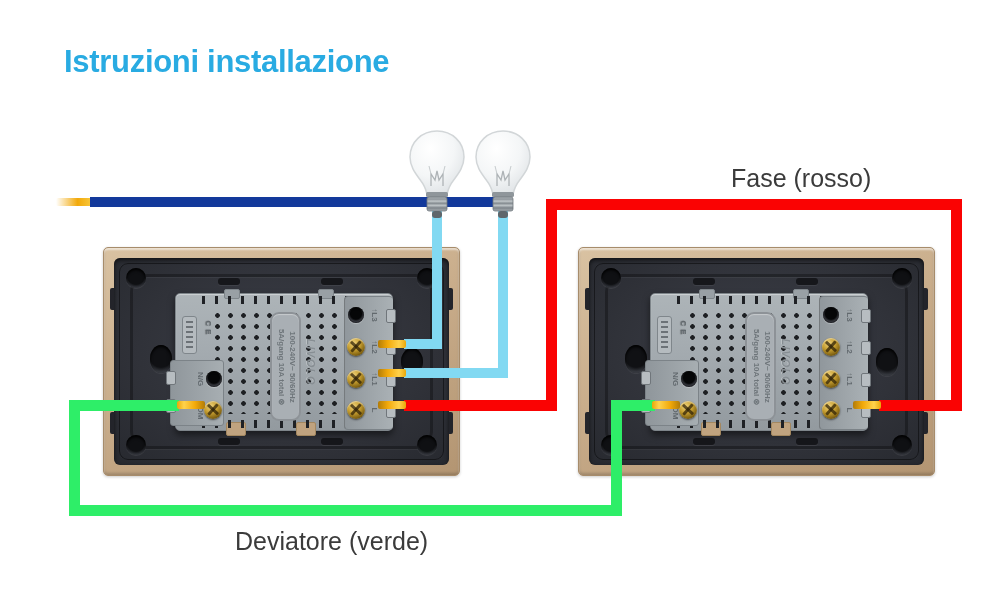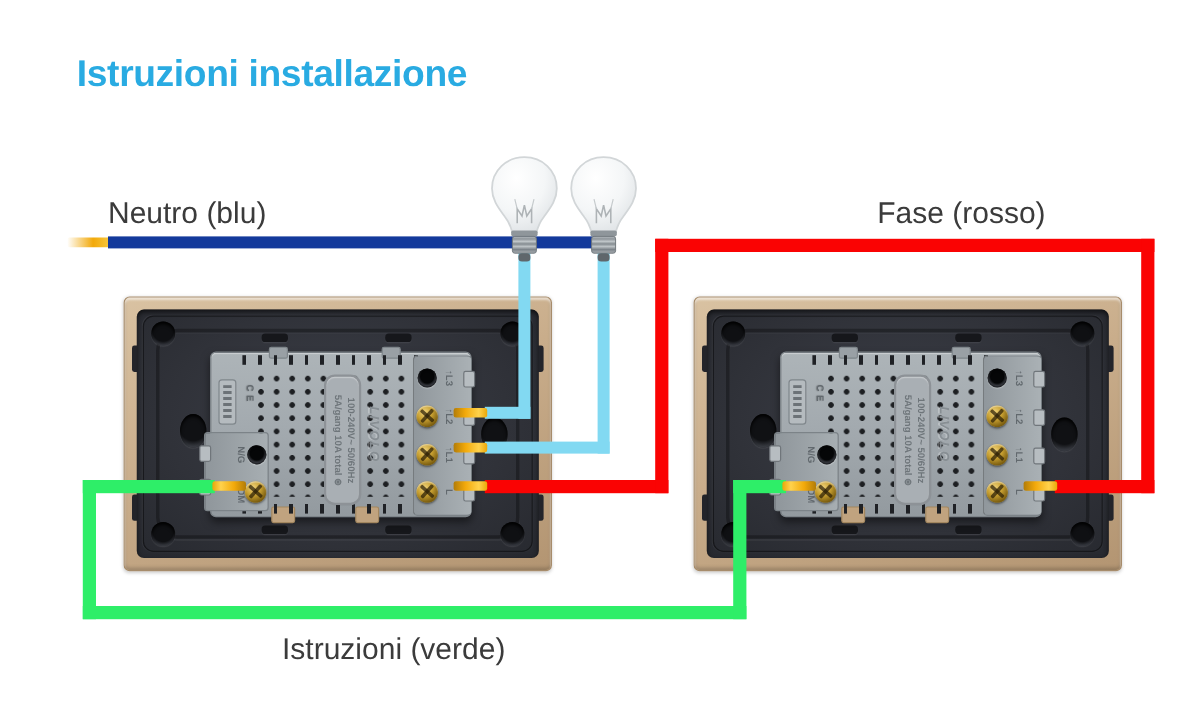--- a/index.html
+++ b/index.html
@@ -152,23 +152,22 @@
   .bulb{position:absolute;top:129px;width:58px;height:92px;z-index:40;}
   .bulb-1{left:408px}.bulb-2{left:474px}
 </style>
 </head>
 <body>
 
 <div id="canvas">
 
   <div class="title">Istruzioni installazione</div>
 
-  <div class="diagram-label label-neutral">Neutro (blu)</div>
   <div class="diagram-label label-phase">Fase (rosso)</div>
-  <div class="diagram-label label-switched">Istruzioni (verde)</div>
+  <div class="diagram-label label-switched">Deviatore (verde)</div>
 
   <div id="switch-layer">
   <div class="switch switch-1">
     <div class="clip clip-l1"></div>
     <div class="clip clip-l2"></div>
     <div class="clip clip-r1"></div>
     <div class="clip clip-r2"></div>
     <div class="plate">
       <div class="groove groove-outer"></div>
       <div class="groove groove-inner"></div>

